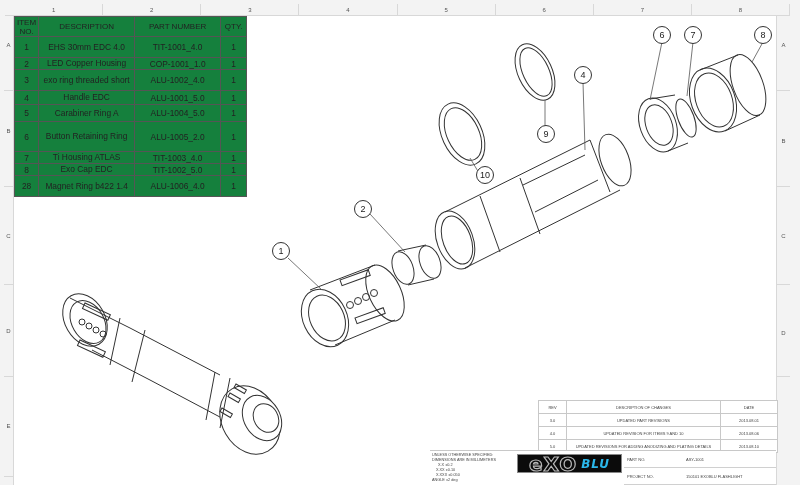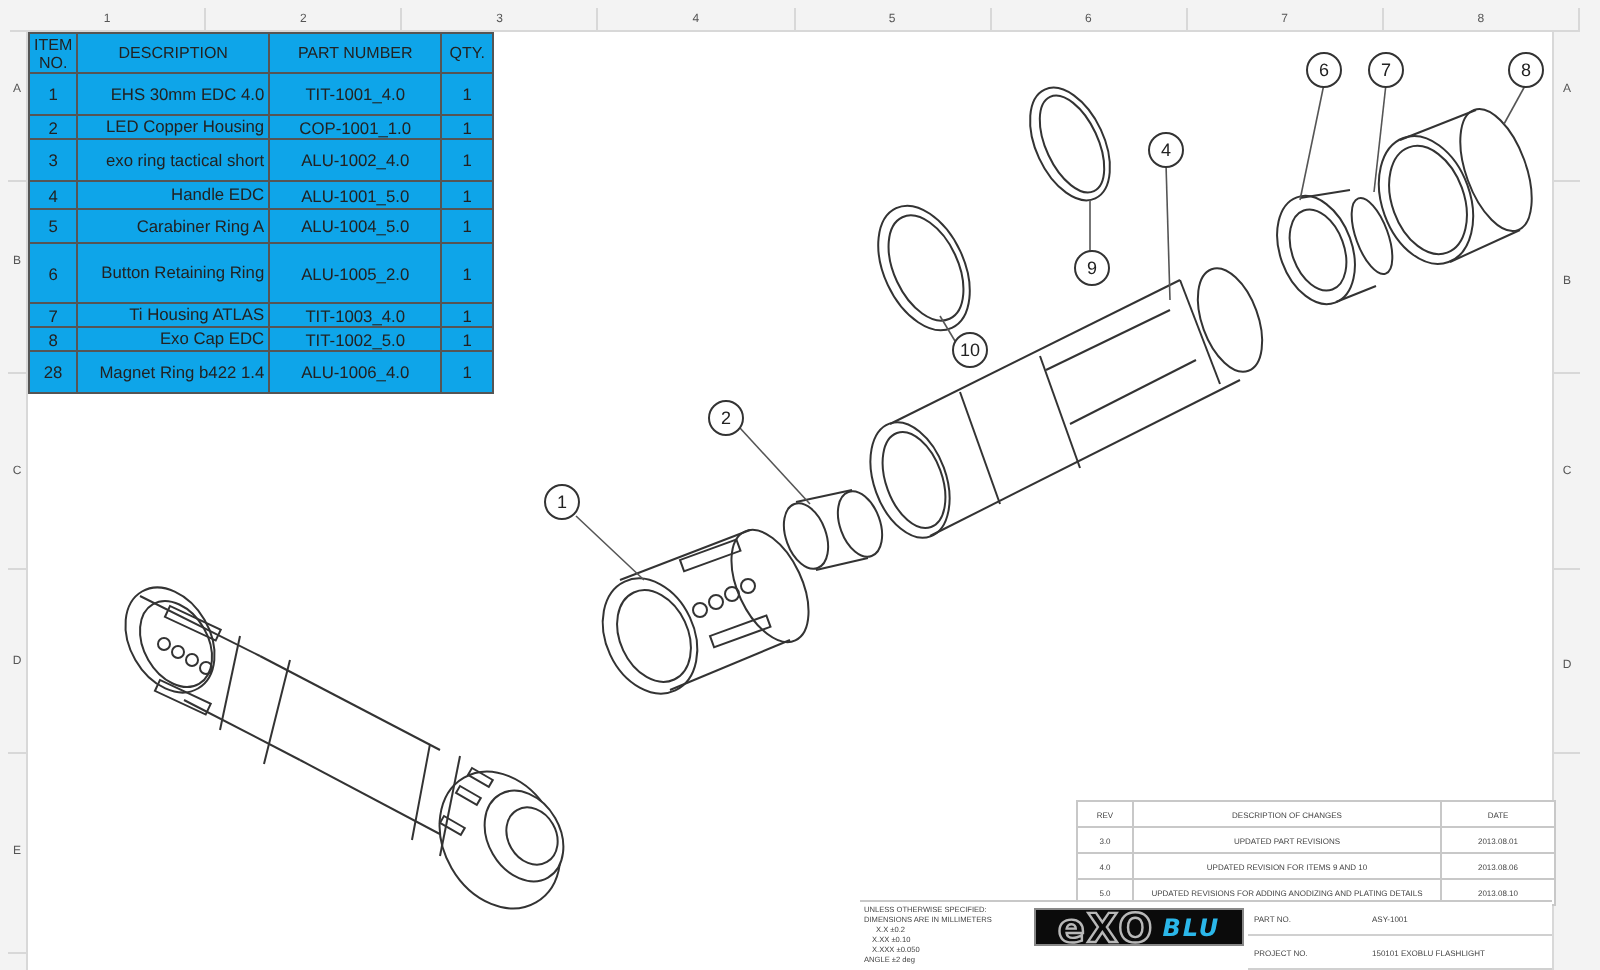--- a/index.html
+++ b/index.html
@@ -11,25 +11,25 @@
   .zone-top .z { flex: 1; font-size: 6px; color: #555; text-align: center; line-height: 12px; border-right: 1px solid #d8d8d8; }
   .zone-left { position: absolute; left: 4px; top: 16px; width: 10px; height: 469px; border-right: 1px solid #d8d8d8; }
   .zone-right { position: absolute; left: 776px; top: 16px; width: 14px; height: 469px; border-left: 1px solid #d8d8d8; }
   .zl { position: absolute; width: 100%; text-align: center; font-size: 6px; color: #555; }
   .zl-line { position: absolute; left: 0; width: 100%; height: 1px; background: #d8d8d8; }
 
   .drawing { position: absolute; left: 14px; top: 16px; width: 762px; height: 469px; background: #ffffff; }
   .drawing svg { position: absolute; left: 0; top: 0; }
 
   
-  .bom { position: absolute; left: 14px; top: 16px; border-collapse: collapse; background: #0ea5e9; font-size: 8.4px; color: #222; }
+  .bom { position: absolute; left: 14px; top: 16px; border-collapse: collapse; background: #15803d; font-size: 8.4px; color: #222; }
   .bom td, .bom th { border: 1px solid #555; padding: 0 2px; font-weight: normal; }
   .bom th { text-align: center; font-size: 8px; line-height: 9px; height: 20px; }
   .bom td.c-no { width: 22px; text-align: center; }
-  .bom td.c-desc { width: 96px; text-align: right; line-height: 8.5px; }
+  .bom td.c-desc { width: 96px; text-align: center; line-height: 8.5px; }
   .bom td.c-pn { width: 86px; text-align: center; }
   .bom td.c-qty { width: 26px; text-align: center; }
 
   
   .balloon { position: absolute; width: 18px; height: 18px; border: 1px solid #333; border-radius: 50%; background: #fff; font-size: 9px; line-height: 16px; text-align: center; color: #222; }
 
   
   .rev { position: absolute; left: 538px; top: 400px; border-collapse: collapse; font-size: 4px; color: #444; background: #fff; }
   .rev td { border: 1px solid #c8c8c8; height: 13px; text-align: center; padding: 0 2px; }
   .rev .r-rev { width: 28px; }
@@ -209,21 +209,21 @@
       <td class="c-qty">1</td>
     </tr>
     <tr style="height:12px">
       <td class="c-no">2</td>
       <td class="c-desc">LED Copper Housing</td>
       <td class="c-pn">COP-1001_1.0</td>
       <td class="c-qty">1</td>
     </tr>
     <tr style="height:21px">
       <td class="c-no">3</td>
-      <td class="c-desc">exo ring tactical short</td>
+      <td class="c-desc">exo ring threaded short</td>
       <td class="c-pn">ALU-1002_4.0</td>
       <td class="c-qty">1</td>
     </tr>
     <tr style="height:14px">
       <td class="c-no">4</td>
       <td class="c-desc">Handle EDC</td>
       <td class="c-pn">ALU-1001_5.0</td>
       <td class="c-qty">1</td>
     </tr>
     <tr style="height:17px">

